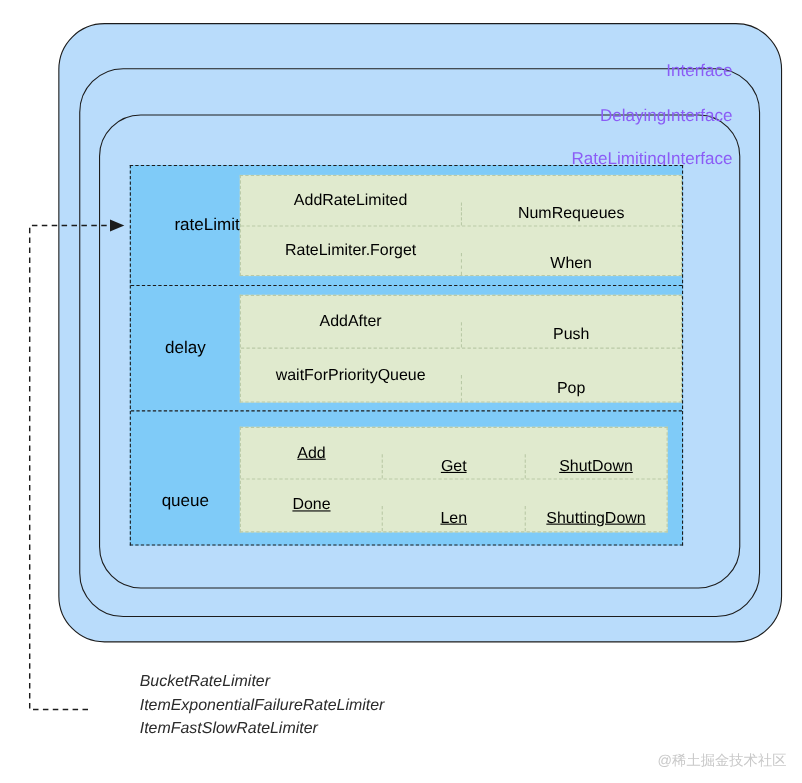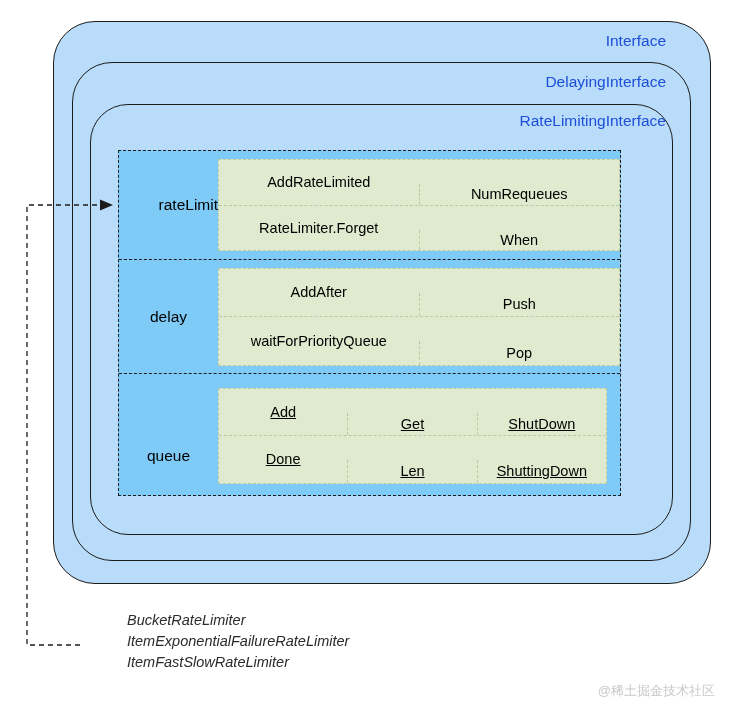--- a/index.html
+++ b/index.html
@@ -46,21 +46,22 @@
     left: 90px; top: 104px;
     width: 583px; height: 431px;
     border-radius: 38px;
   }
 
   .iface-label {
     position: absolute;
     font-size: 15.5px;
     line-height: 1;
     white-space: nowrap;
-    color: #1d4ed8;
+    color: #8b5cf6;
+    margin-top: 24px;
   }
   #label-interface      { right: 63px;  top: 33px; }
   #label-delaying       { right: 63px;  top: 74px; }
   #label-ratelimiting   { right: 63px;  top: 113px; }
 
   
   #methods-panel {
     position: absolute;
     left: 118px; top: 150px;
     width: 503px; height: 346px;

